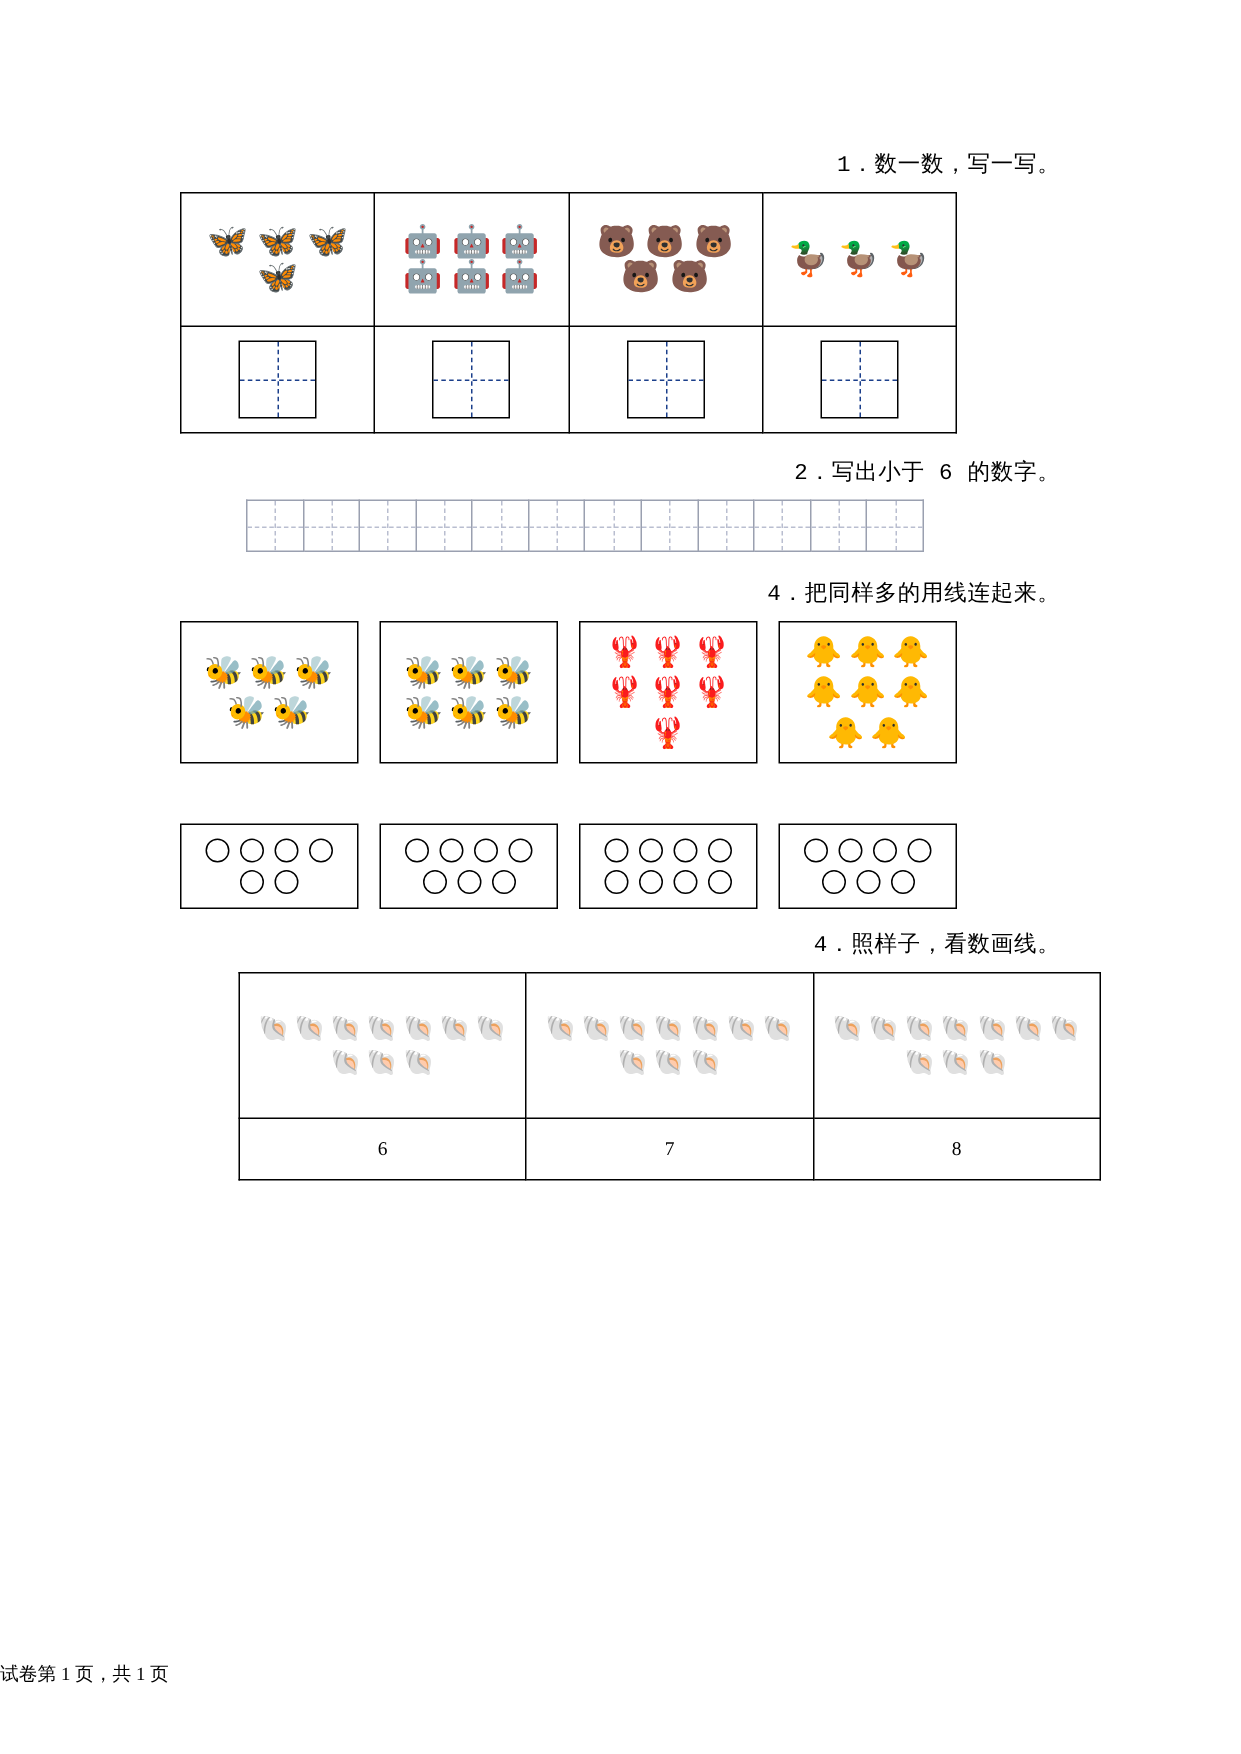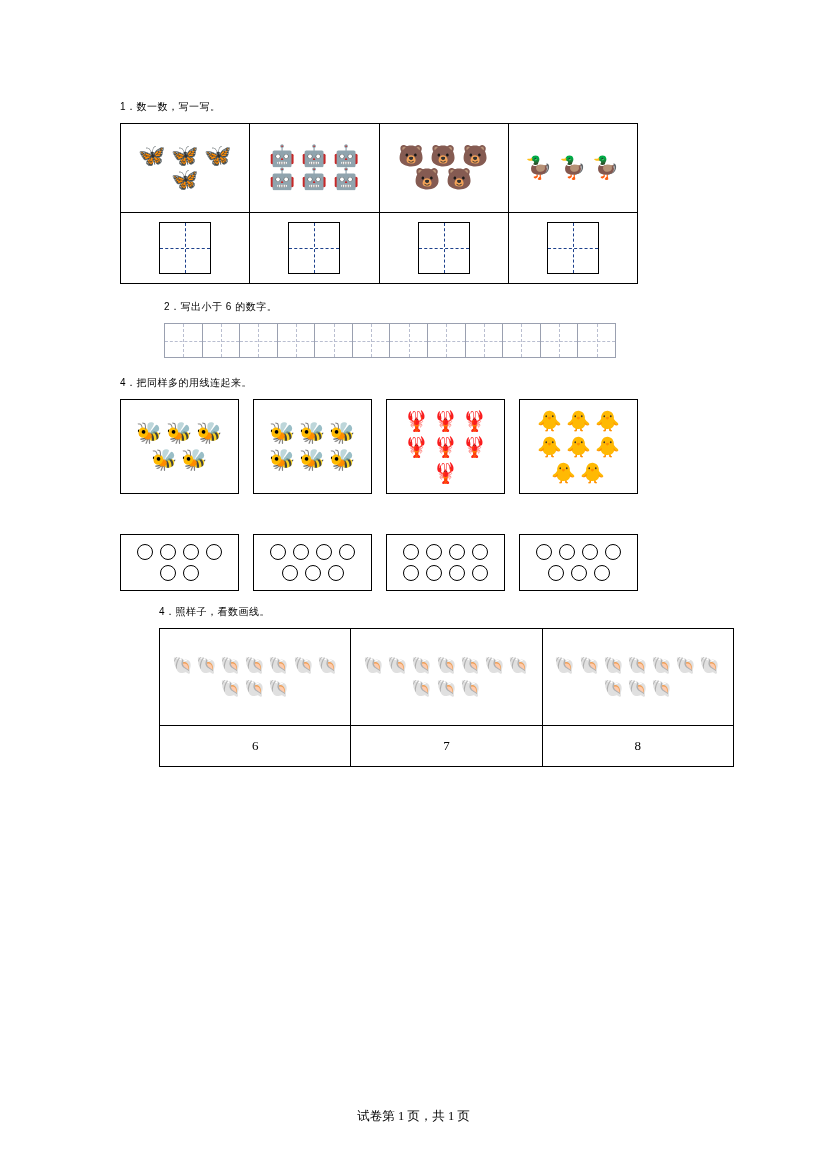--- a/index.html
+++ b/index.html
@@ -16,24 +16,25 @@
     overflow: hidden;
   }
   .page {
     position: relative;
     width: 827px;
     height: 1169px;
     box-sizing: border-box;
     padding: 100px 120px 0 120px;
   }
   .q-title {
-    font-size: 10px;
-    font-family: Liberation Sans, sans-serif;
+    font-size: 15px;
+    font-family: Liberation Mono, monospace;
     margin: 0 0 9px 0;
     letter-spacing: 0.5px;
+    text-align: right;
   }
   .q-block { margin-bottom: 11px; }
 
   
   .grid1 {
     border: 1.4px solid #000;
     border-collapse: collapse;
     width: 518px;
     table-layout: fixed;
   }
@@ -181,21 +182,21 @@
     justify-content: center;
     padding: 5px 12px;
     gap: 2px 3px;
   }
 
   .footer {
     position: absolute;
     left: 0;
     right: 0;
     bottom: 44px;
-    text-align: center;
+    text-align: left;
     font-size: 12.5px;
     font-family: "Liberation Serif", serif;
   }
 
   
   .ic-butterfly { font-size: 22px; }
   .ic-robot { font-size: 21px; }
   .ic-bear { font-size: 21px; }
   .ic-duck { font-size: 22px; }
   .ic-bee { font-size: 21px; }

